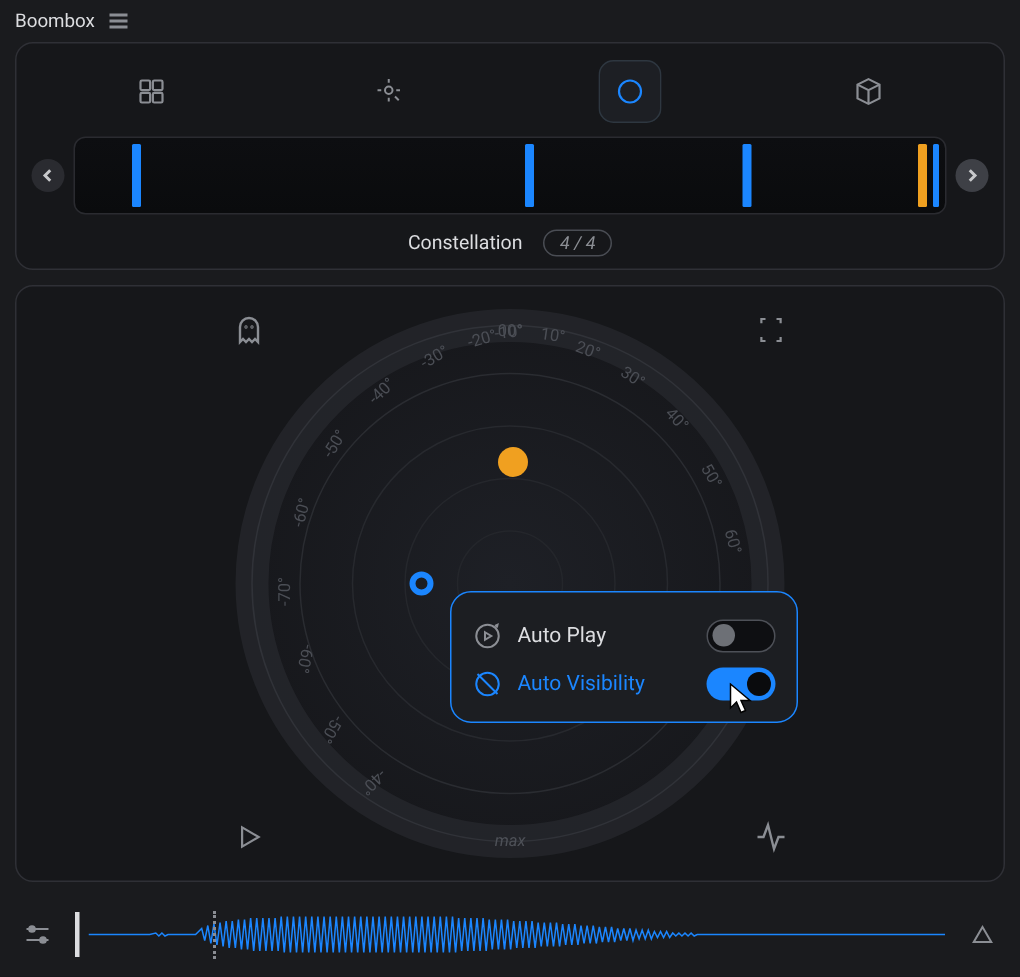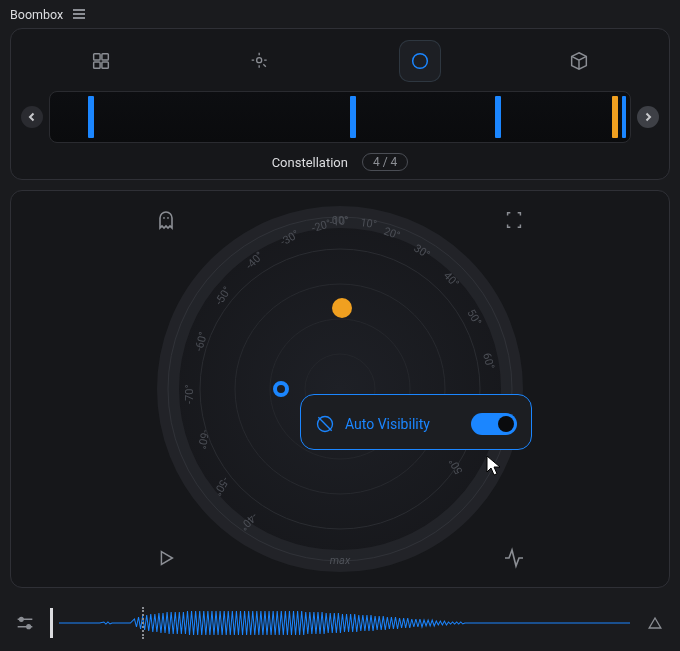--- a/index.html
+++ b/index.html
@@ -97,21 +97,21 @@
   .strip .m3{left:445px;background:var(--accent)}
   .strip .m4{right:12px;width:6px;background:var(--amber)}
   .strip .m5{right:4px;width:4px;background:var(--accent)}
 
   .strip-footer{
     display:flex;align-items:center;justify-content:center;
     gap:14px;margin-top:10px;color:var(--fg);font-size:13px;
   }
   .pill{
     border:1px solid #4a4d54;border-radius:999px;
-    padding:1px 10px;color:var(--muted);font-size:12px;
+    padding:1px 10px;color:var(--muted);font-size:12px;font-style:italic;
   }
 
   
   .main-card{
     margin:10px 10px 0;
     border:1px solid #2f3036;
     border-radius:var(--radius);
     background:var(--panel);
     height:398px;
     position:relative;
@@ -338,20 +338,31 @@
       </g>
       <text class="max-label" x="185" y="360" text-anchor="middle">max</text>
     </svg>
     <div class="pt pt-amber"></div>
     <div class="pt pt-ring1"></div>
     <div class="pt pt-ring2"></div>
   </div>
 </div>
 
 <div class="popup">
+  <div class="p-row">
+    <span class="p-ico">
+      <svg viewBox="0 0 24 24" width="20" height="20">
+          <circle cx="12" cy="12" r="9"></circle>
+          <path d="M10 9l5 3-5 3z"></path>
+          <path d="M18 4l2-1-.5 2.3"></path>
+        </svg>
+    </span>
+    <span class="p-label">Auto Play</span>
+    <div class="switch off"></div>
+  </div>
   <div class="p-row active">
     <span class="p-ico">
       <svg viewBox="0 0 24 24" width="20" height="20">
           <circle cx="12" cy="12" r="9"></circle>
           <path d="M4 4l16 16"></path>
         </svg>
     </span>
     <span class="p-label active">Auto Visibility</span>
     <div class="switch on"></div>
   </div>

